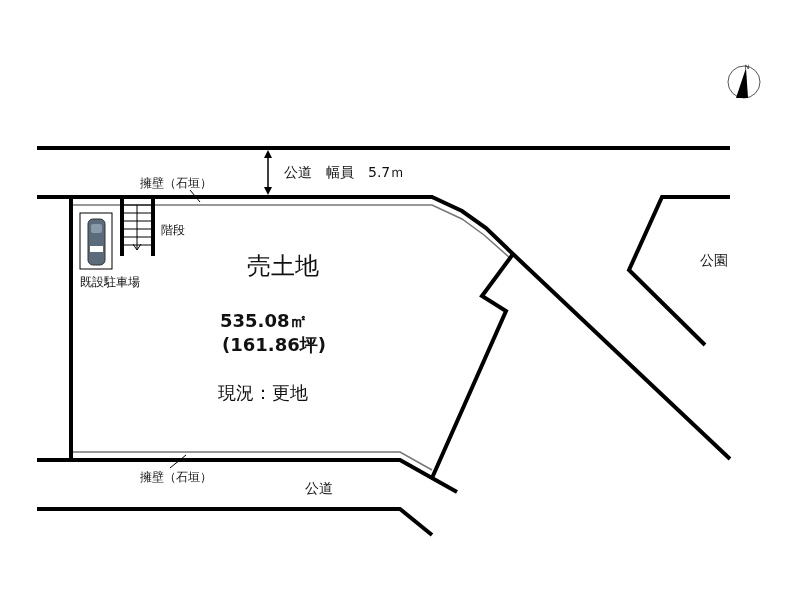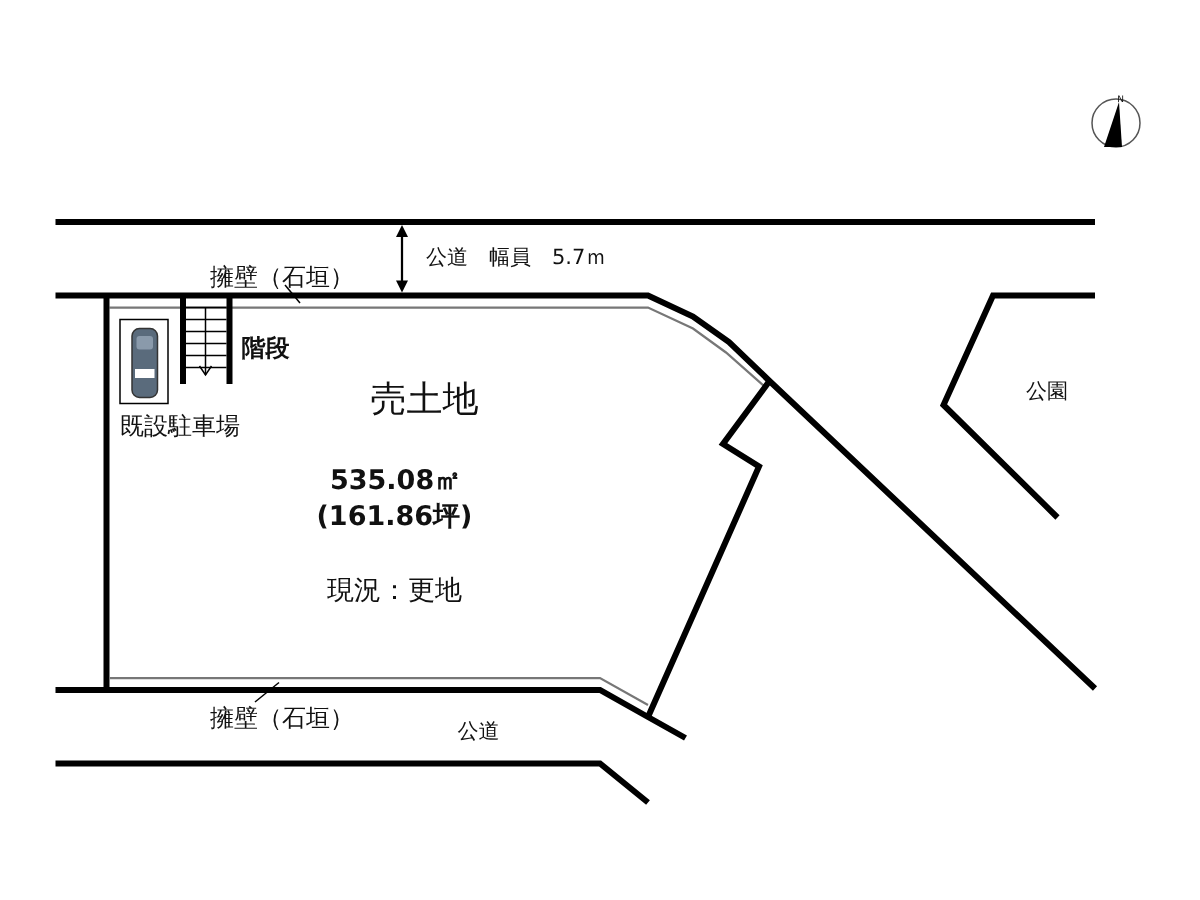--- a/index.html
+++ b/index.html
@@ -1,20 +1,20 @@
 <!DOCTYPE html>
 <html><head>
   <meta charset="utf-8">
   <style>
     html, body { margin:0; padding:0; background:#ffffff; }
     body { width:800px; height:600px; position:relative; overflow:hidden;
            font-family:"DejaVu Sans", sans-serif; color:#111; }
     svg.plan { position:absolute; left:0; top:0; }
     .lbl { position:absolute; white-space:nowrap; line-height:1; }
-    .small { font-size:16px; }
+    .small { font-size:12px; }
     .mid { font-size:14px; }
     .title { font-size:24px;margin-left:23px; }
     .area { font-size:18px; text-align:center;font-weight:bold; }
     .status { font-size:18px; }
   </style>
 </head>
 <body>
 
 <svg class="plan" width="800" height="600" viewBox="0 0 800 600">
 
@@ -67,23 +67,23 @@
   <g>
     <circle cx="744" cy="82" r="16" fill="#fff" stroke="#555" stroke-width="1"></circle>
     <polygon points="746,68 736,98 748,98" fill="#000"></polygon>
   </g>
 </svg>
 
 <div class="lbl small" style="left:747px;top:64px;font-size:6px;transform:translate(-50%,0);">N</div>
 
 <div class="lbl small" style="left:140px;top:177px;">擁壁（石垣）</div>
 <div class="lbl mid" style="left:284px;top:165px;text-align:center;">公道　幅員　5.7ｍ</div>
-<div class="lbl small" style="left:161px;top:224px;font-weight:bold;">階段</div>
+<div class="lbl small" style="left:161px;top:224px;">階段</div>
 <div class="lbl small" style="left:80px;top:276px;">既設駐車場</div>
-<div class="lbl mid" style="left:684px;top:254px;">公園</div>
+<div class="lbl mid" style="left:700px;top:254px;font-family:Liberation Mono, monospace;">公園</div>
 
 <div class="lbl title" style="left:224px;top:254px;">売土地</div>
 <div class="lbl area" style="left:220px;top:312px;">535.08㎡</div>
-<div class="lbl area" style="left:211px;top:336px;">(161.86坪)</div>
+<div class="lbl area" style="left:222px;top:336px;">(161.86坪)</div>
 <div class="lbl status" style="left:218px;top:384px;font-family:Liberation Serif, serif;">現況：更地</div>
 
 <div class="lbl small" style="left:140px;top:471px;">擁壁（石垣）</div>
 <div class="lbl mid" style="left:305px;top:481px;">公道</div>
 
 </body></html>

